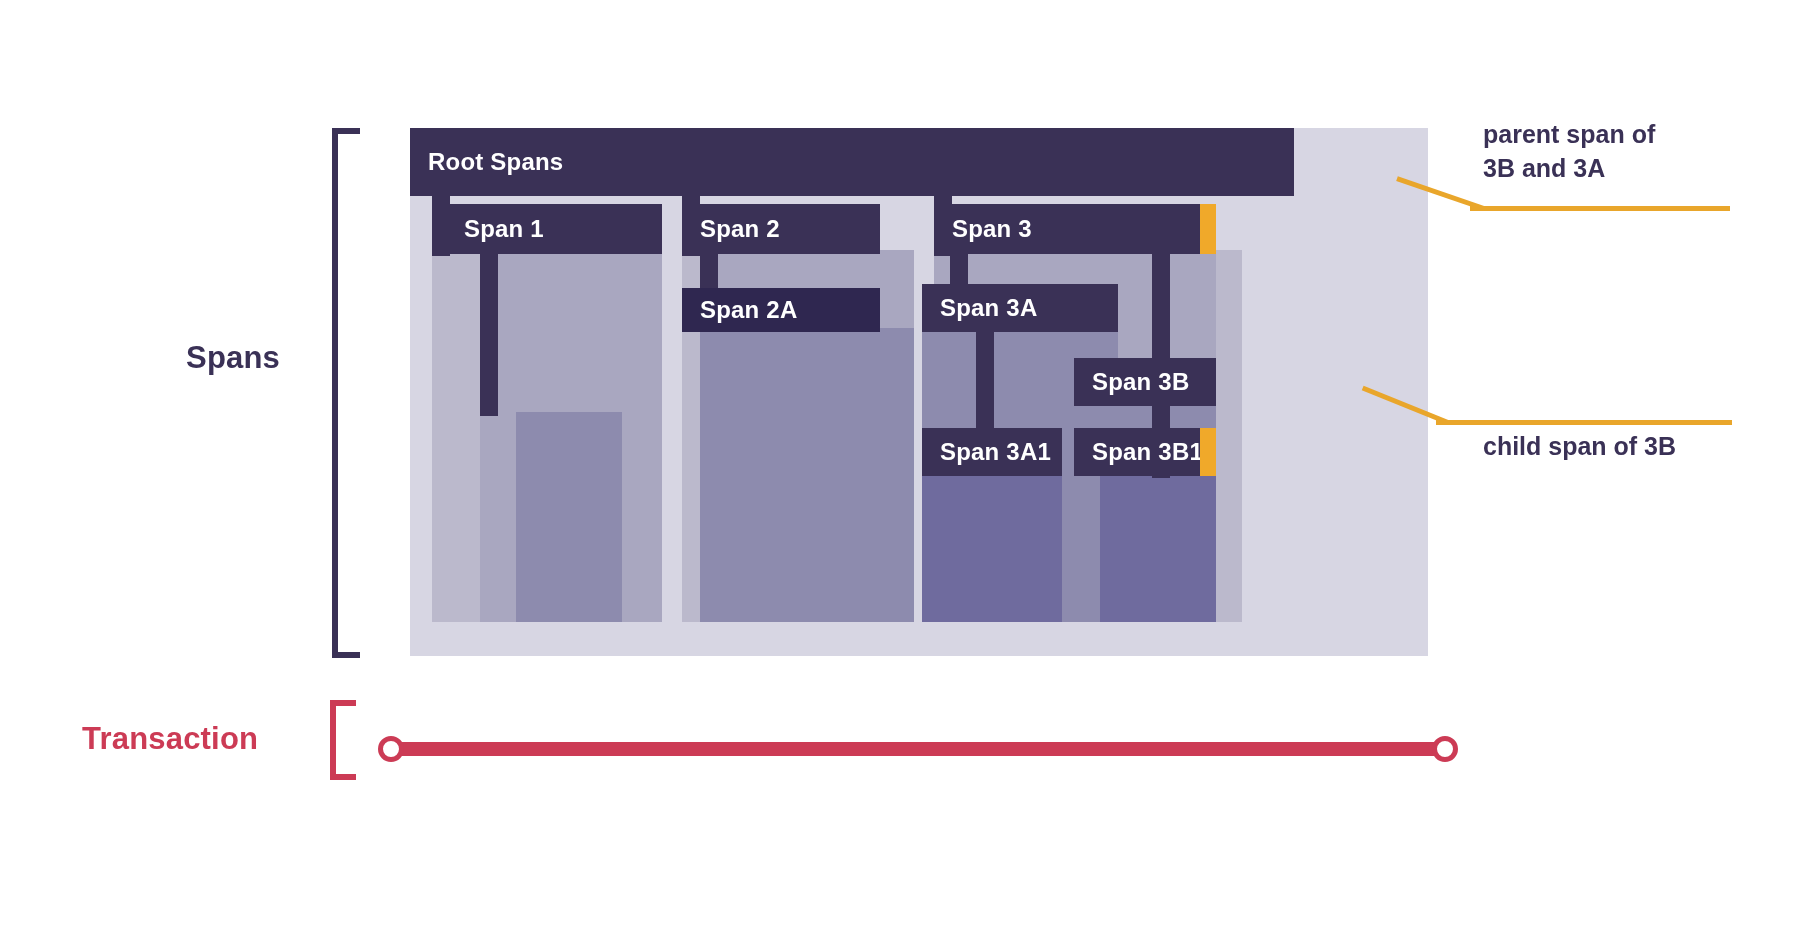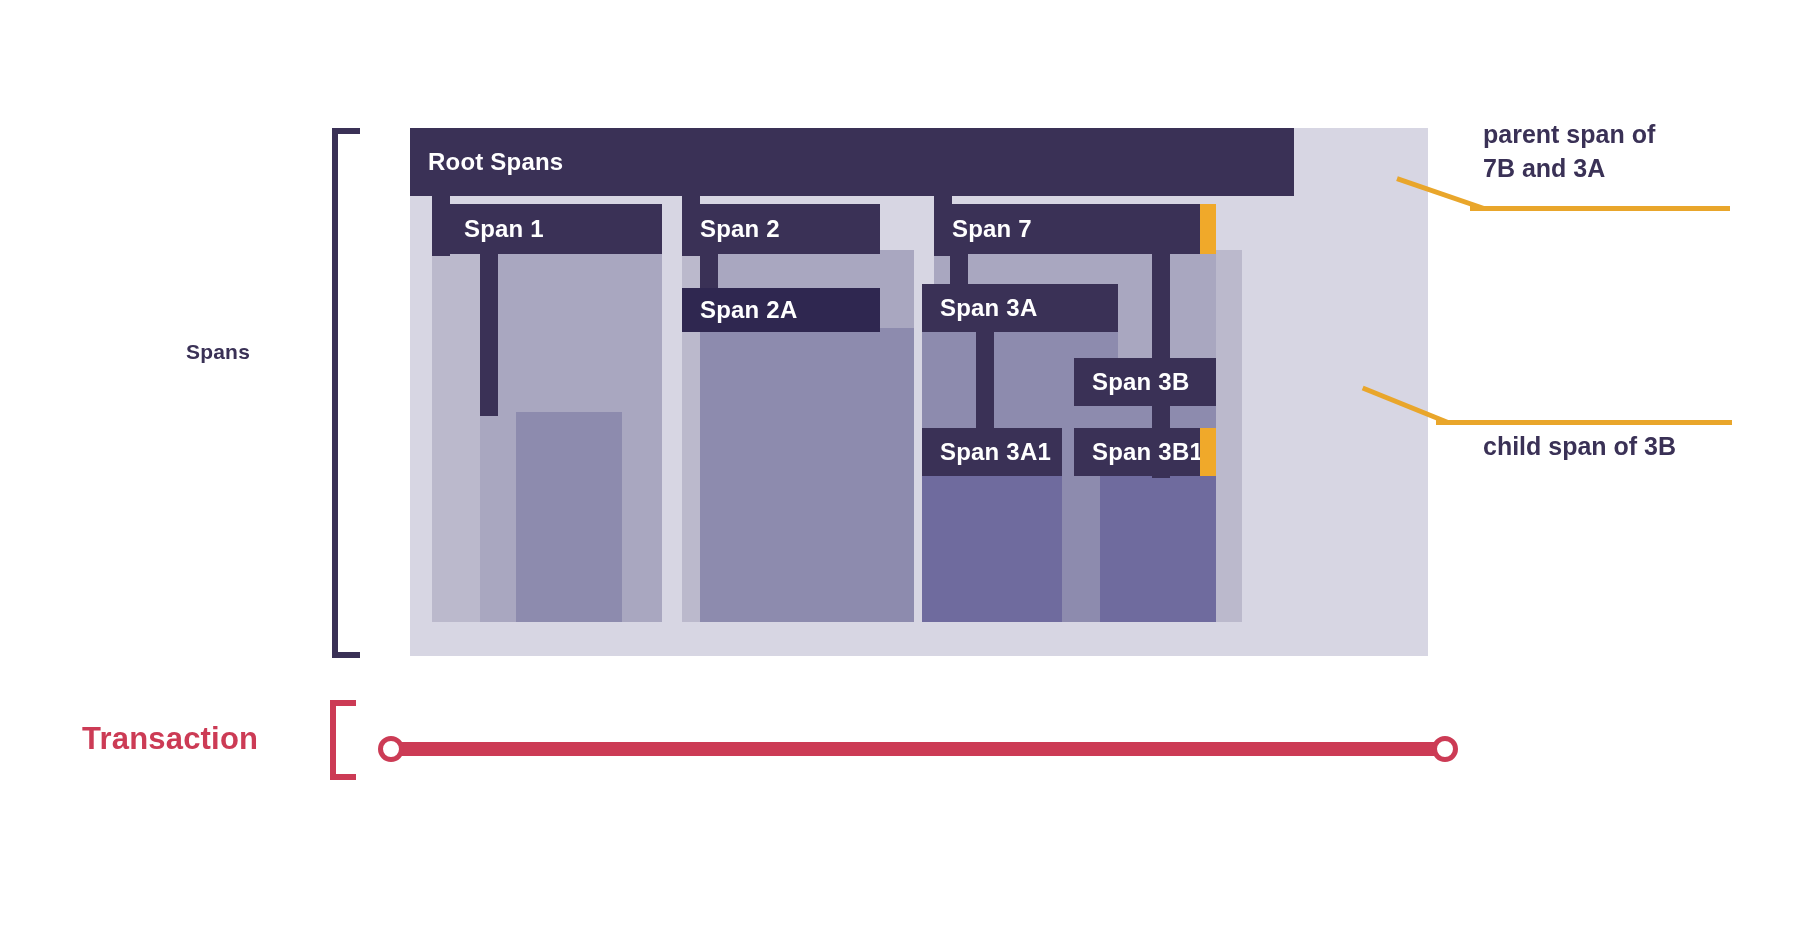--- a/index.html
+++ b/index.html
@@ -24,21 +24,21 @@
   
   .side-label {
     position: absolute;
     font-weight: bold;
     letter-spacing: 0.2px;
     white-space: nowrap;
   }
   #spans-label {
     left: 186px;
     top: 340px;
-    font-size: 21px;
+    font-size: 31px;
     color: #3a3156;
   }
   #transaction-label {
     left: 82px;
     top: 721px;
     font-size: 31px;
     color: #cc3b55;
   }
 
   
@@ -229,21 +229,21 @@
 
     <div class="bar" style="left:272px; top:76px; width:198px; height:50px;">
       <span>Span 2</span>
     </div>
 
     <div class="bar deep" style="left:272px; top:160px; width:198px; height:44px;">
       <span>Span 2A</span>
     </div>
 
     <div class="bar" style="left:524px; top:76px; width:282px; height:50px;">
-      <span>Span 7</span>
+      <span>Span 3</span>
     </div>
 
     <div class="bar" style="left:512px; top:156px; width:196px; height:48px;">
       <span>Span 3A</span>
     </div>
 
     <div class="bar" style="left:512px; top:300px; width:140px; height:48px;">
       <span>Span 3A1</span>
     </div>
 
@@ -260,19 +260,19 @@
 
   </div>
 
   <div id="txn-line"></div>
   <div class="txn-dot" id="txn-dot-start"></div>
   <div class="txn-dot" id="txn-dot-end"></div>
 
   <div class="leader" id="leader-top-diag"></div>
   <div class="leader" id="leader-top-h"></div>
   <div class="callout-text" id="callout-top-text">parent span of
-7B and 3A</div>
+3B and 3A</div>
 
   <div class="leader" id="leader-bottom-diag"></div>
   <div class="leader" id="leader-bottom-h"></div>
   <div class="callout-text" id="callout-bottom-text">child span of 3B</div>
 
 </div>
 
 </body></html>

